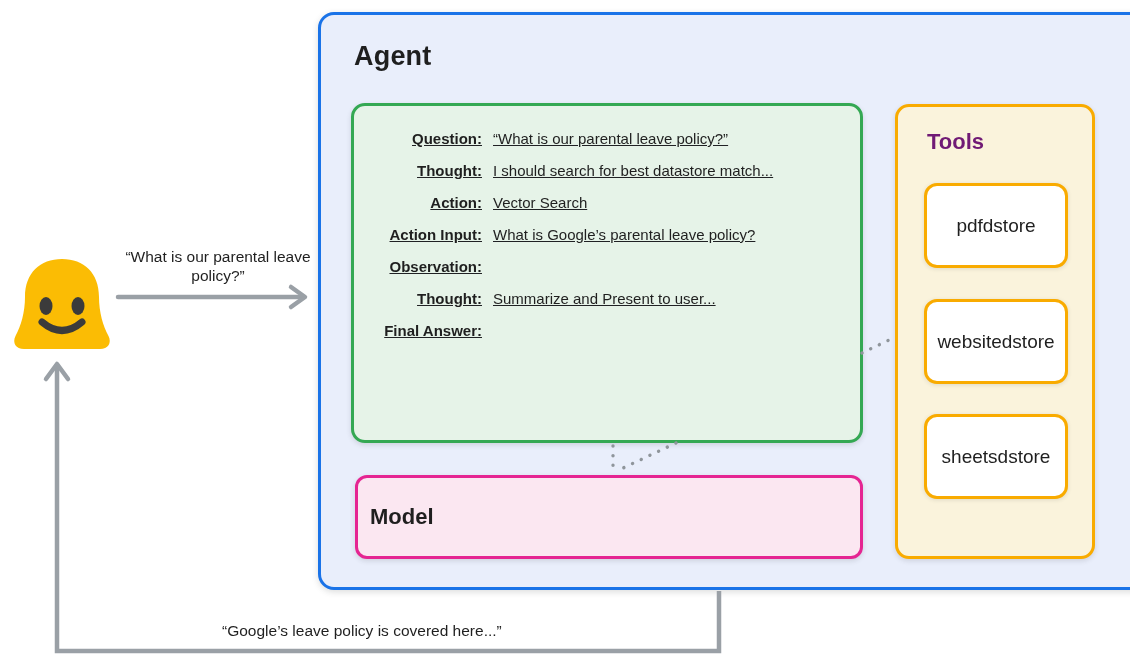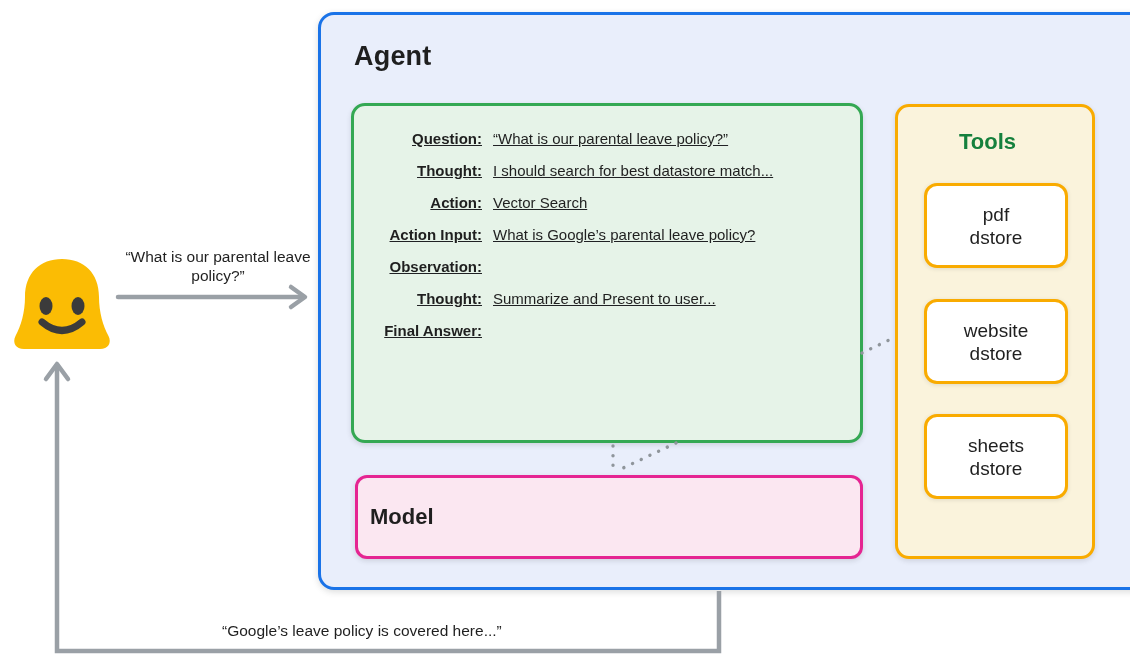--- a/index.html
+++ b/index.html
@@ -42,26 +42,26 @@
     box-sizing:border-box; box-shadow:0 2px 5px rgba(60,64,67,.16);
     display:flex; align-items:center;
   }
   .model-title { margin-left:12px; font-size:22px; font-weight:600; color:#1f1f1f; }
   
   .tools-box {
     position:absolute; left:574px; top:89px; width:200px; height:455px;
     background:#faf3dc; border:3px solid #f9ab00; border-radius:14px;
     box-sizing:border-box; box-shadow:0 2px 5px rgba(60,64,67,.16);
   }
-  .tools-title { position:absolute; left:29px; top:22px; font-size:22px; font-weight:600; color:#15803d;margin-left:32px; }
+  .tools-title { position:absolute; left:29px; top:22px; font-size:22px; font-weight:600; color:#701a75; }
   .tool-item {
     position:absolute; left:26px; width:144px; height:85px;
     background:#ffffff; border:3px solid #f9ab00; border-radius:13px;
     box-sizing:border-box; box-shadow:0 1px 4px rgba(60,64,67,.14);
-    display:flex; flex-direction:column; align-items:center; justify-content:center;
+    display:flex; flex-direction:row; align-items:center; justify-content:center;
   }
   .tool-item span { font-size:19px; line-height:23px; font-weight:500; color:#1f1f1f; }
   .tool-item.t0 { top:76px; }
   .tool-item.t1 { top:192px; }
   .tool-item.t2 { top:307px; }
   
   .query-label {
     position:absolute; left:118px; top:247px; width:200px;
     text-align:center; font-size:15.5px; line-height:19px; font-weight:500; color:#1f1f1f;
   }

